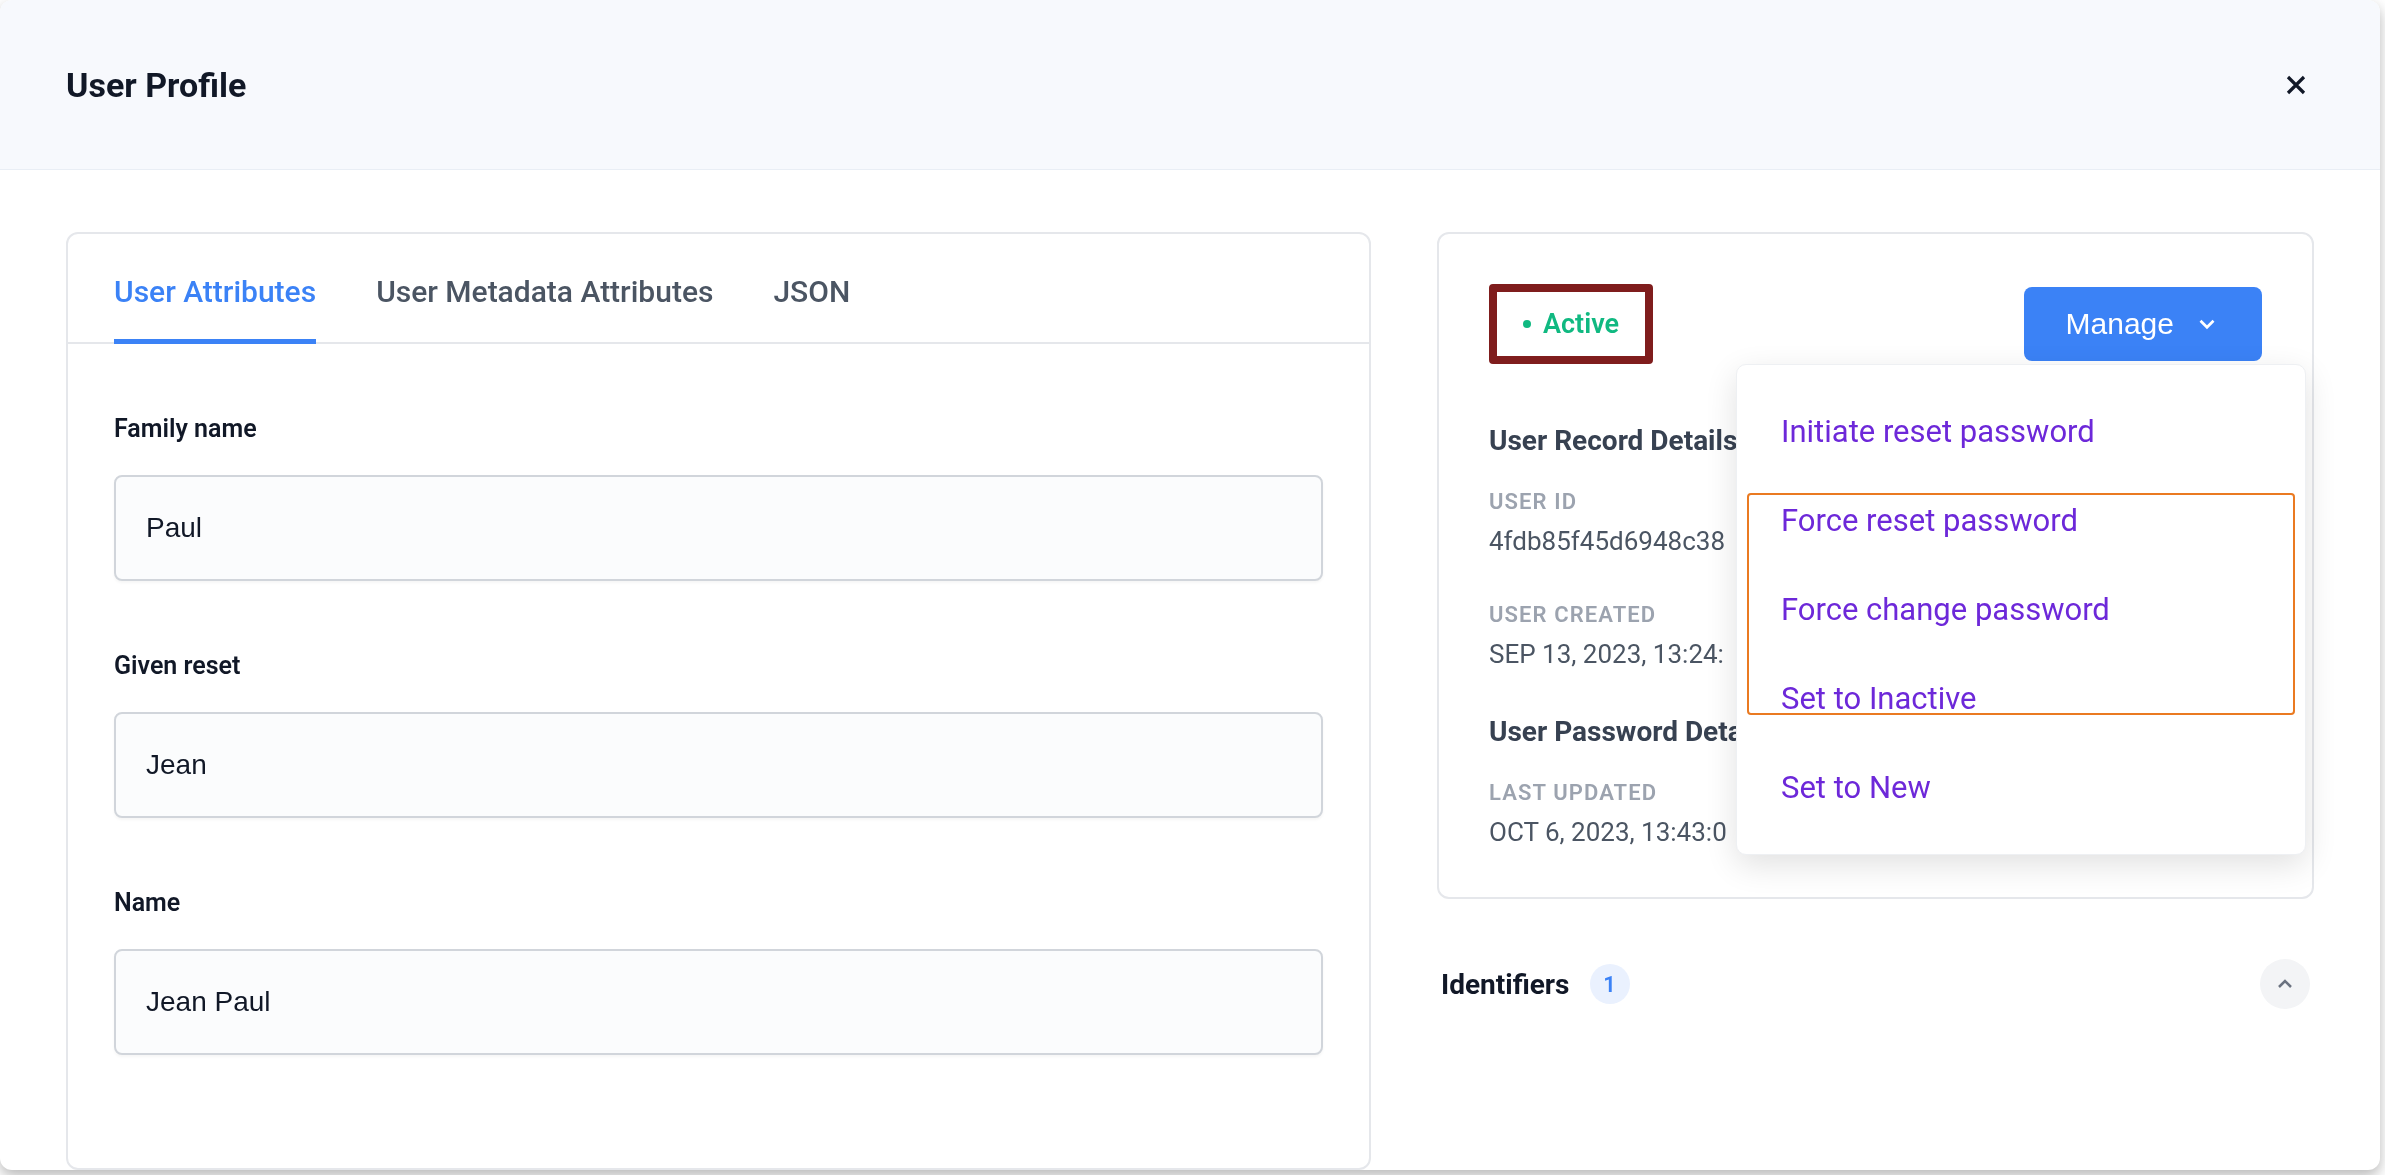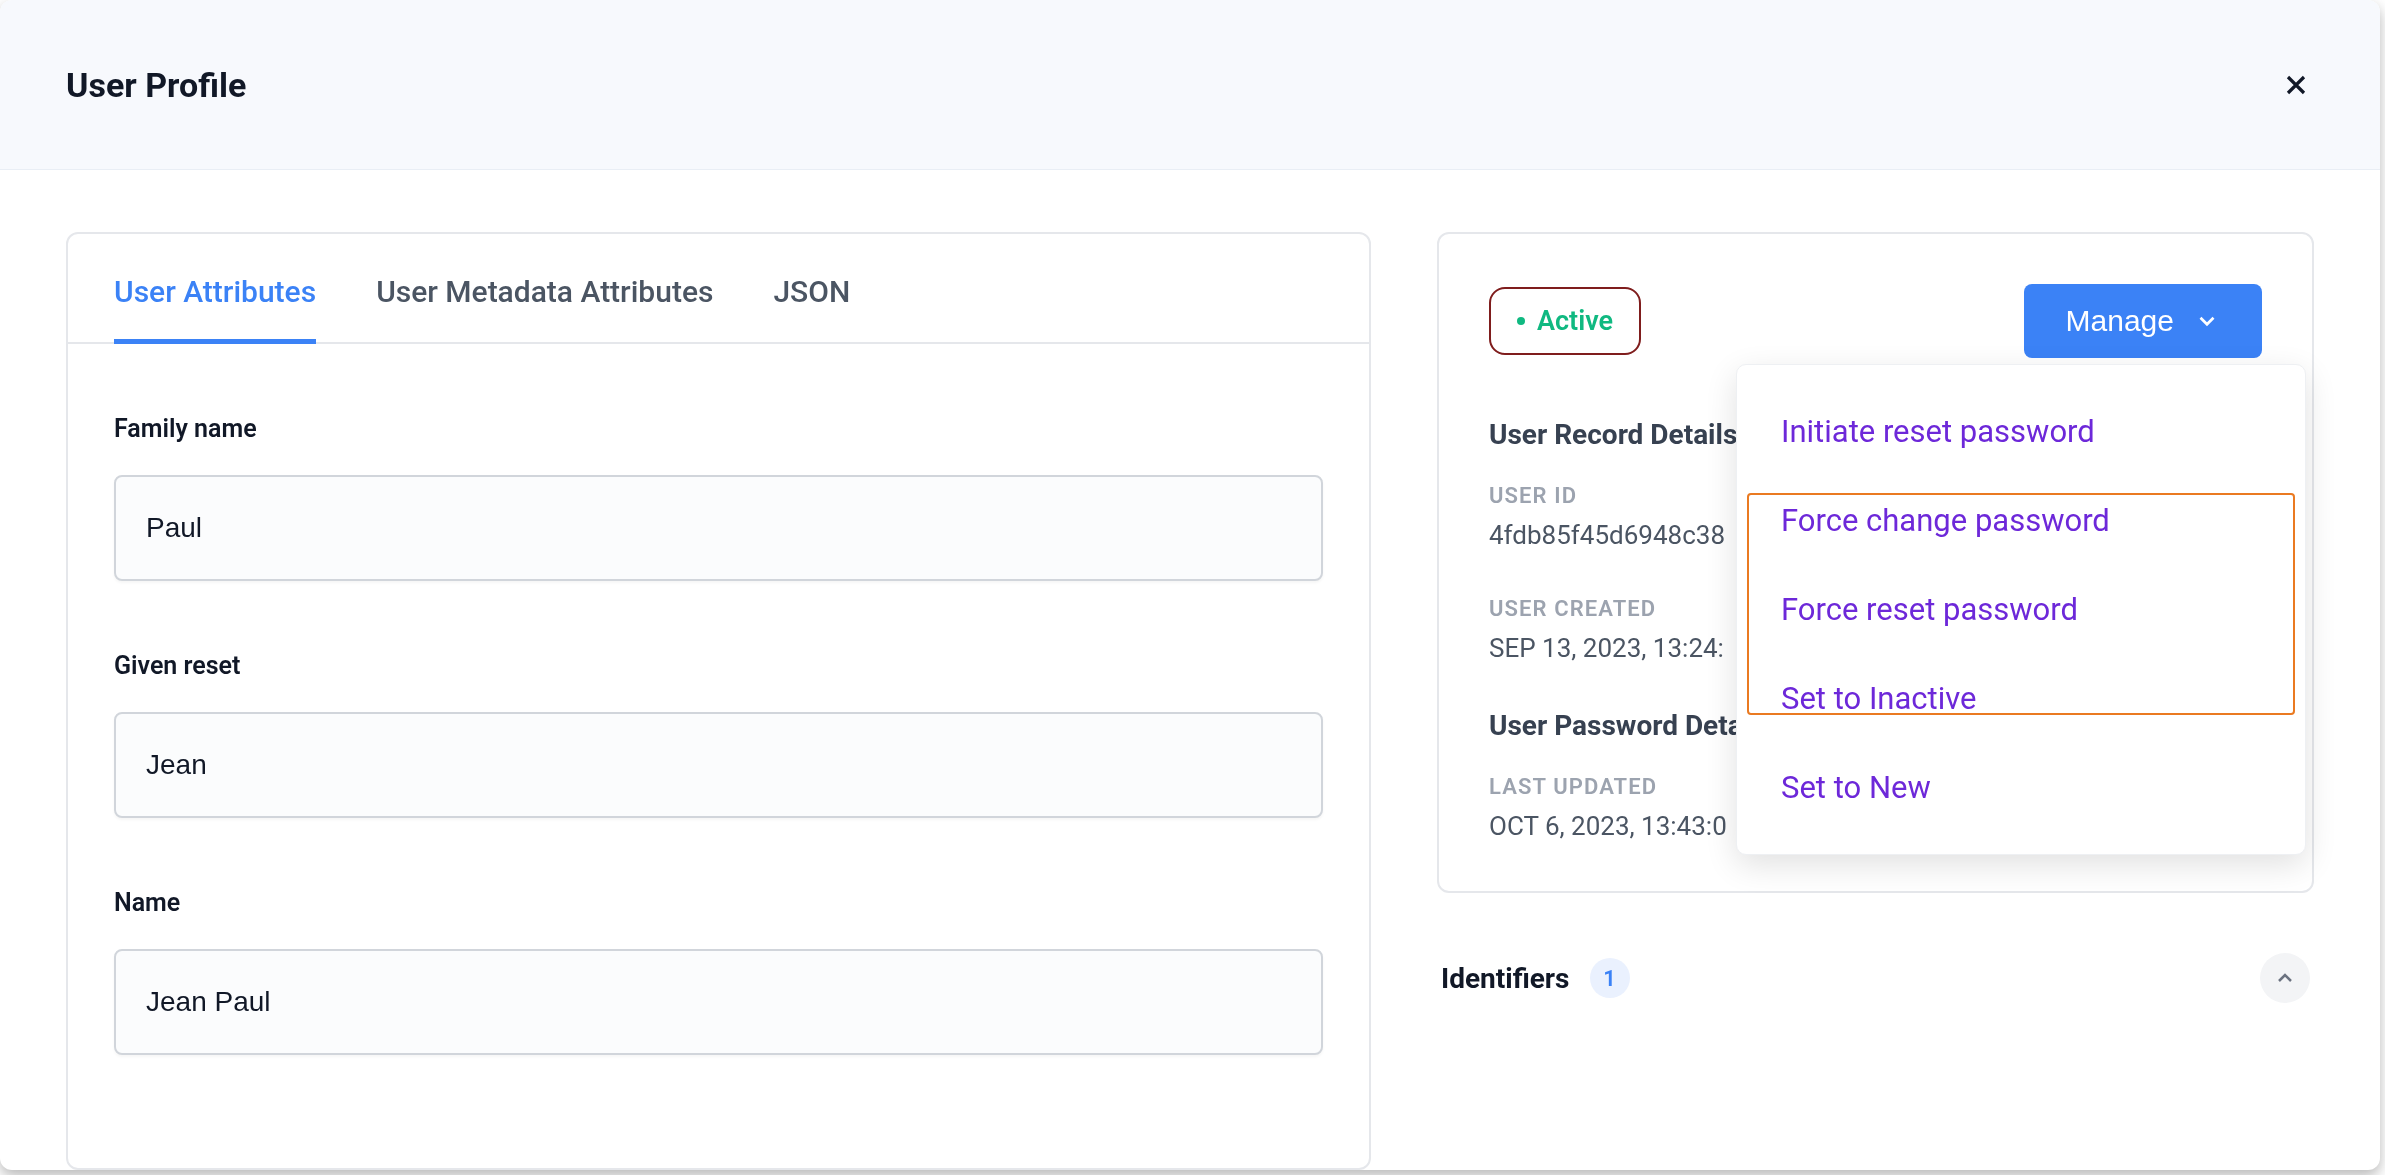--- a/index.html
+++ b/index.html
@@ -106,22 +106,22 @@
   .status-header {
     display: flex;
     justify-content: space-between;
     align-items: center;
     margin-bottom: 60px;
   }
   .status-badge {
     display: inline-flex;
     align-items: center;
     gap: 12px;
-    border: 2px solid #7f1d1d;
-    border-radius: 16px;
+    border: 8px solid #7f1d1d;
+    border-radius: 4px;
     padding: 16px 26px;
     color: #10b981;
     font-weight: 600;
     font-size: 27px;
   }
   .status-dot {
     width: 8px; height: 8px; border-radius: 50%;
     background: #10b981;
   }
   .manage-btn {
@@ -278,22 +278,22 @@
           <div class="meta-label">USER CREATED</div>
           <div class="meta-value">SEP 13, 2023, 13:24:</div>
 
           <div class="section-heading">User Password Details</div>
           <div class="meta-label">LAST UPDATED</div>
           <div class="meta-value" style="margin-bottom:0;">OCT 6, 2023, 13:43:0</div>
         </div>
 
         <div class="dropdown">
           <div class="dropdown-item">Initiate reset password</div>
+          <div class="dropdown-item">Force reset password</div>
           <div class="dropdown-item">Force change password</div>
-          <div class="dropdown-item">Force reset password</div>
           <div class="dropdown-item">Set to Inactive</div>
           <div class="dropdown-item">Set to New</div>
           <div class="dropdown-highlight"></div>
         </div>
       </div>
 
       <div class="identifiers-row">
         <div class="identifiers-left">
           <span class="identifiers-title">Identifiers</span>
           <span class="count-badge">1</span>

